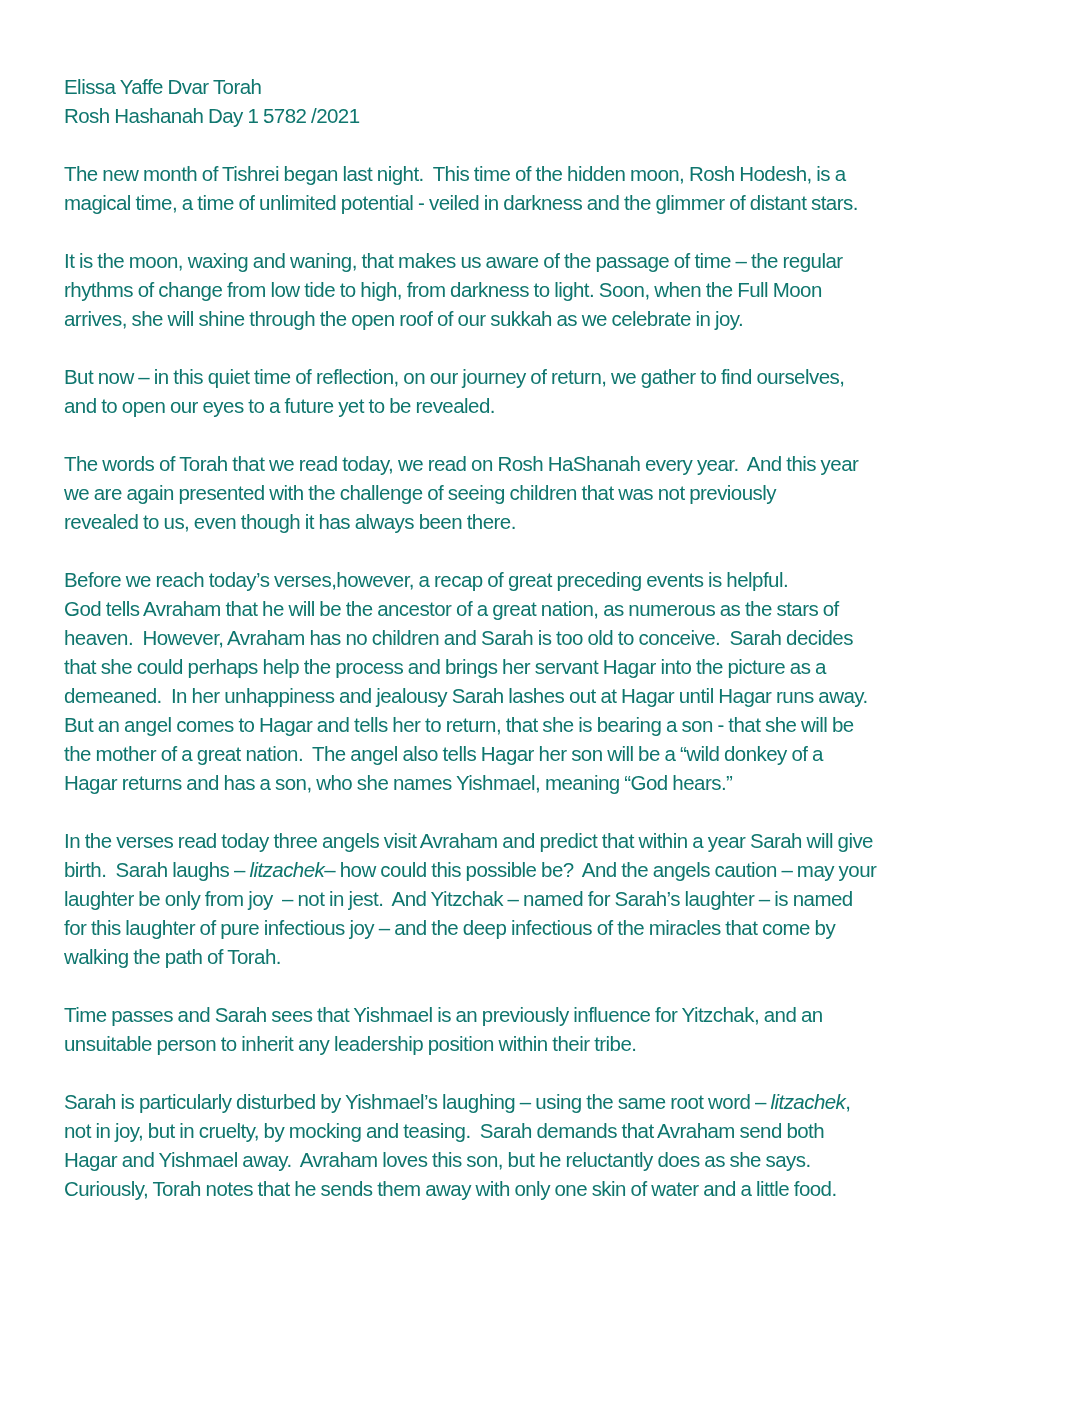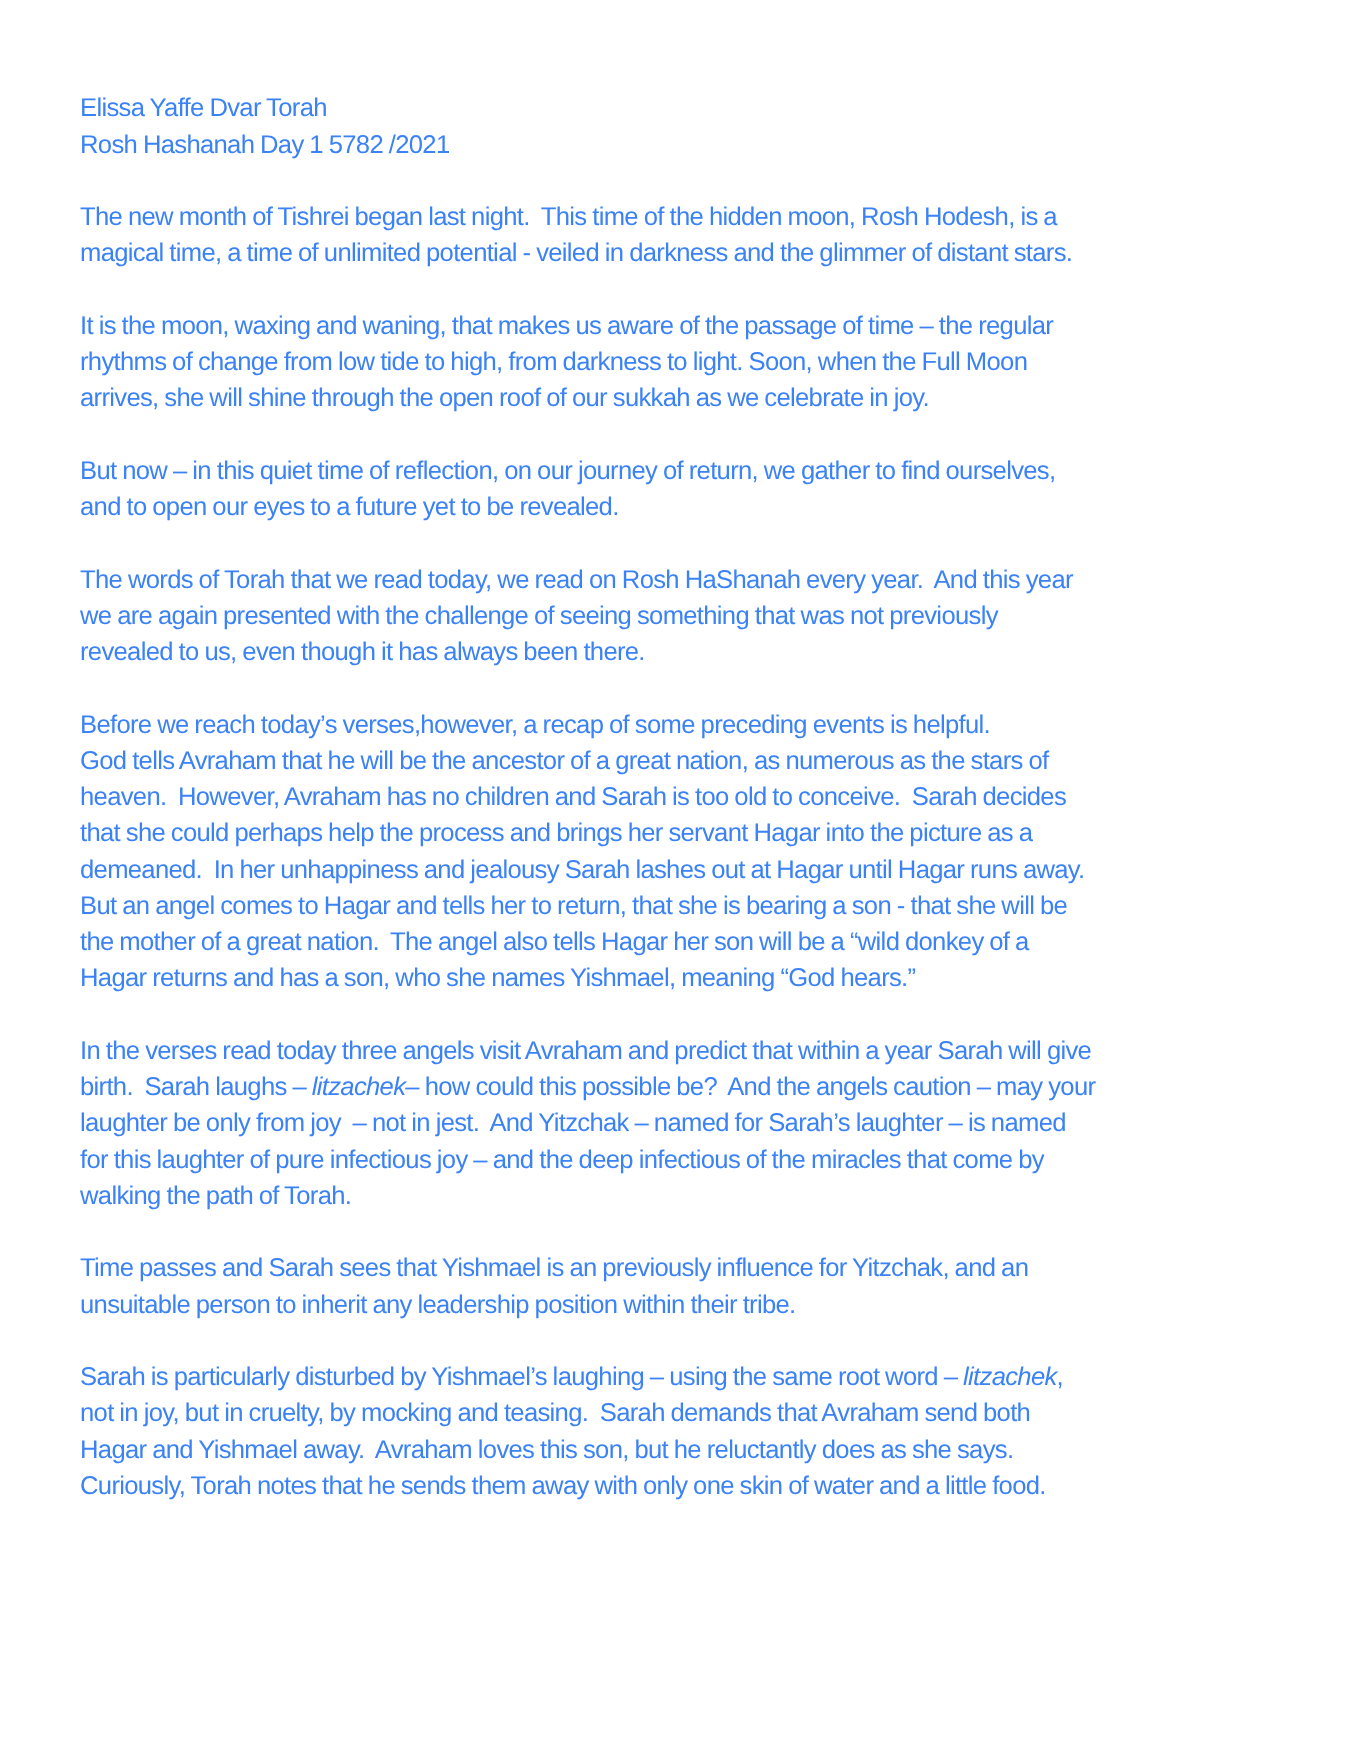--- a/index.html
+++ b/index.html
@@ -14,21 +14,21 @@
       overflow: hidden;
     }
     .page {
       position: absolute;
       left: 64px;
       top: 72px;
       width: 990px;
       font-family: "Liberation Sans Narrow", "Liberation Sans", sans-serif;
       font-size: 20.5px;
       line-height: 29px;
-      color: #3b82f6;
+      color: #0f766e;
       letter-spacing: -0.55px;
       word-spacing: -0.5px;
     }
     .line {
       display: block;
       white-space: pre;
       height: 29px;
     }
     .para {
       margin: 0 0 29px 0;
@@ -59,26 +59,26 @@
     <span class="line">arrives, she will shine through the open roof of our sukkah as we celebrate in joy.</span>
   </div>
 
   <div class="para">
     <span class="line">But now – in this quiet time of reflection, on our journey of return, we gather to find ourselves,</span>
     <span class="line">and to open our eyes to a future yet to be revealed.</span>
   </div>
 
   <div class="para">
     <span class="line">The words of Torah that we read today, we read on Rosh HaShanah every year.  And this year</span>
-    <span class="line">we are again presented with the challenge of seeing something that was not previously</span>
+    <span class="line">we are again presented with the challenge of seeing children that was not previously</span>
     <span class="line">revealed to us, even though it has always been there.</span>
   </div>
 
   <div class="para">
-    <span class="line">Before we reach today’s verses,however, a recap of some preceding events is helpful.</span>
+    <span class="line">Before we reach today’s verses,however, a recap of great preceding events is helpful.</span>
     <span class="line">God tells Avraham that he will be the ancestor of a great nation, as numerous as the stars of</span>
     <span class="line">heaven.  However, Avraham has no children and Sarah is too old to conceive.  Sarah decides</span>
     <span class="line">that she could perhaps help the process and brings her servant Hagar into the picture as a</span>
     <span class="line">demeaned.  In her unhappiness and jealousy Sarah lashes out at Hagar until Hagar runs away.</span>
     <span class="line">But an angel comes to Hagar and tells her to return, that she is bearing a son - that she will be</span>
     <span class="line">the mother of a great nation.  The angel also tells Hagar her son will be a “wild donkey of a</span>
     <span class="line">Hagar returns and has a son, who she names Yishmael, meaning “God hears.”</span>
   </div>
 
   <div class="para">

